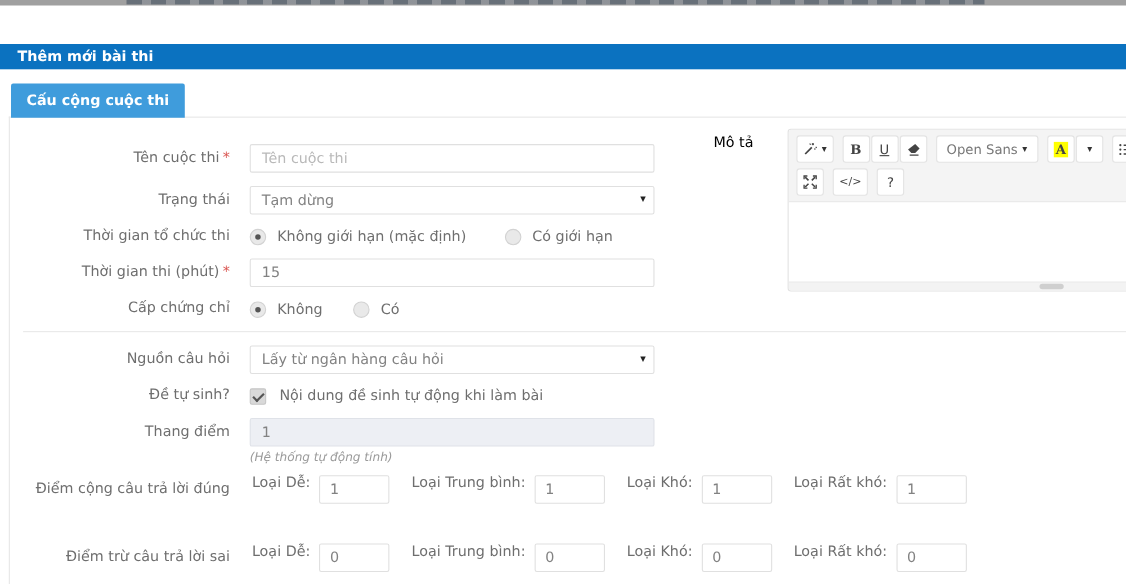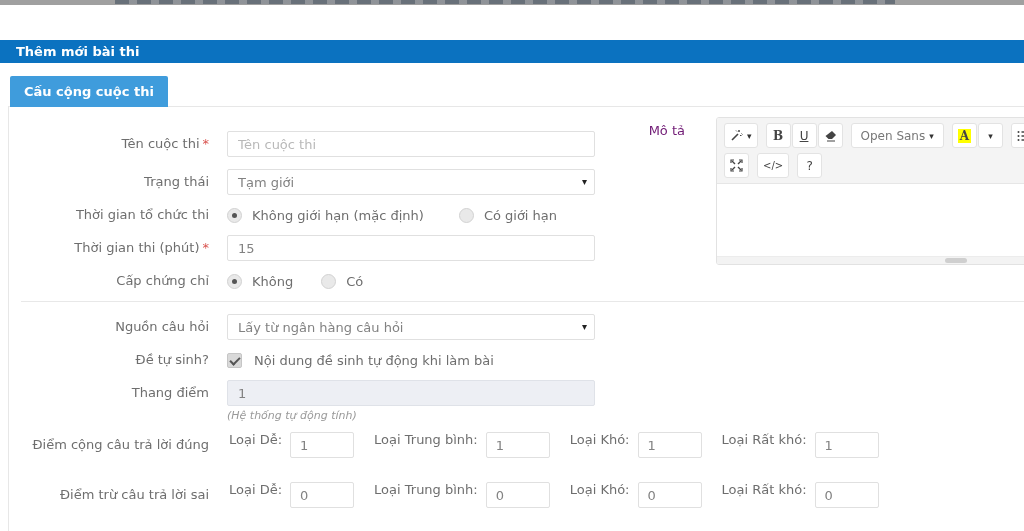--- a/index.html
+++ b/index.html
@@ -60,21 +60,21 @@
 
   .pair { display:flex; align-items:flex-start; margin-left:20px; white-space:nowrap; }
   .pair:first-child { margin-left:18px; }
   .pair .plabel { color:#6e6e6e; margin-right:8px; }
   .sinput { width:64px; height:26px; border:1px solid #e0e0e0; border-radius:2px;
     padding:0 9px; font-size:13px; color:#828282; outline:none;
     font-family:"DejaVu Sans","Liberation Sans",sans-serif; }
 
   
   .desc-block { position:absolute; top:10px; left:612px; display:flex; align-items:flex-start; }
-  .desc-label { width:64px; text-align:right; color:#701a75; padding-top:6px; flex:none; }
+  .desc-label { width:64px; text-align:right; color:#000000; padding-top:6px; flex:none; }
   .editor { margin-left:31px; width:400px; border:1px solid #e2e2e2; border-radius:3px;
     background:#fff; overflow:hidden; }
   .toolbar { background:#f4f4f4; padding:5px 7px 5px 7px; border-bottom:1px solid #e6e6e6; }
   .tb-row { display:flex; align-items:center; white-space:nowrap; }
   .tb-row + .tb-row { margin-top:5px; }
   .tb-group { display:flex; margin-right:7px; }
   .tbtn { background:#fff; border:1px solid #e3e3e3; border-radius:3px; height:25px;
     min-width:25px; padding:0 5px; display:inline-flex; align-items:center; justify-content:center;
     font-size:12px; color:#444; cursor:pointer; margin-right:1px; }
   .tbtn b { font-family:"DejaVu Serif","Liberation Serif",serif; }
@@ -113,21 +113,21 @@
     </div>
     <div class="ctrl">
       <input class="tinput" type="text" placeholder="Tên cuộc thi" style="">
     </div>
   </div>
 
   <div class="frow">
     <div class="flabel">Trạng thái</div>
     <div class="ctrl">
       <div class="tselect">
-        <span>Tạm giới</span>
+        <span>Tạm dừng</span>
         <span class="caret">▾</span>
       </div>
     </div>
   </div>
 
   <div class="frow">
     <div class="flabel">Thời gian tổ chức thi</div>
     <div class="ctrl">
       <div class="radio-opt">
         <span class="radio checked"></span>
@@ -185,21 +185,21 @@
 
   <div class="frow" style="margin-bottom:3px">
     <div class="flabel">Thang điểm</div>
     <div class="ctrl">
       <input class="tinput disabled" type="text" disabled="" value="1" style="">
     </div>
   </div>
   <div class="note" style="margin-top:3px">(Hệ thống tự động tính)</div>
 
 
-  <div class="frow" style="margin-bottom:24px">
+  <div class="frow" style="margin-bottom:36px">
     <div class="flabel">Điểm cộng câu trả lời đúng</div>
     <div class="pair">
       <span class="plabel">Loại Dễ:</span>
       <input class="sinput" type="text" value="1" style="">
     </div>
     <div class="pair">
       <span class="plabel">Loại Trung bình:</span>
       <input class="sinput" type="text" value="1" style="">
     </div>
     <div class="pair">

